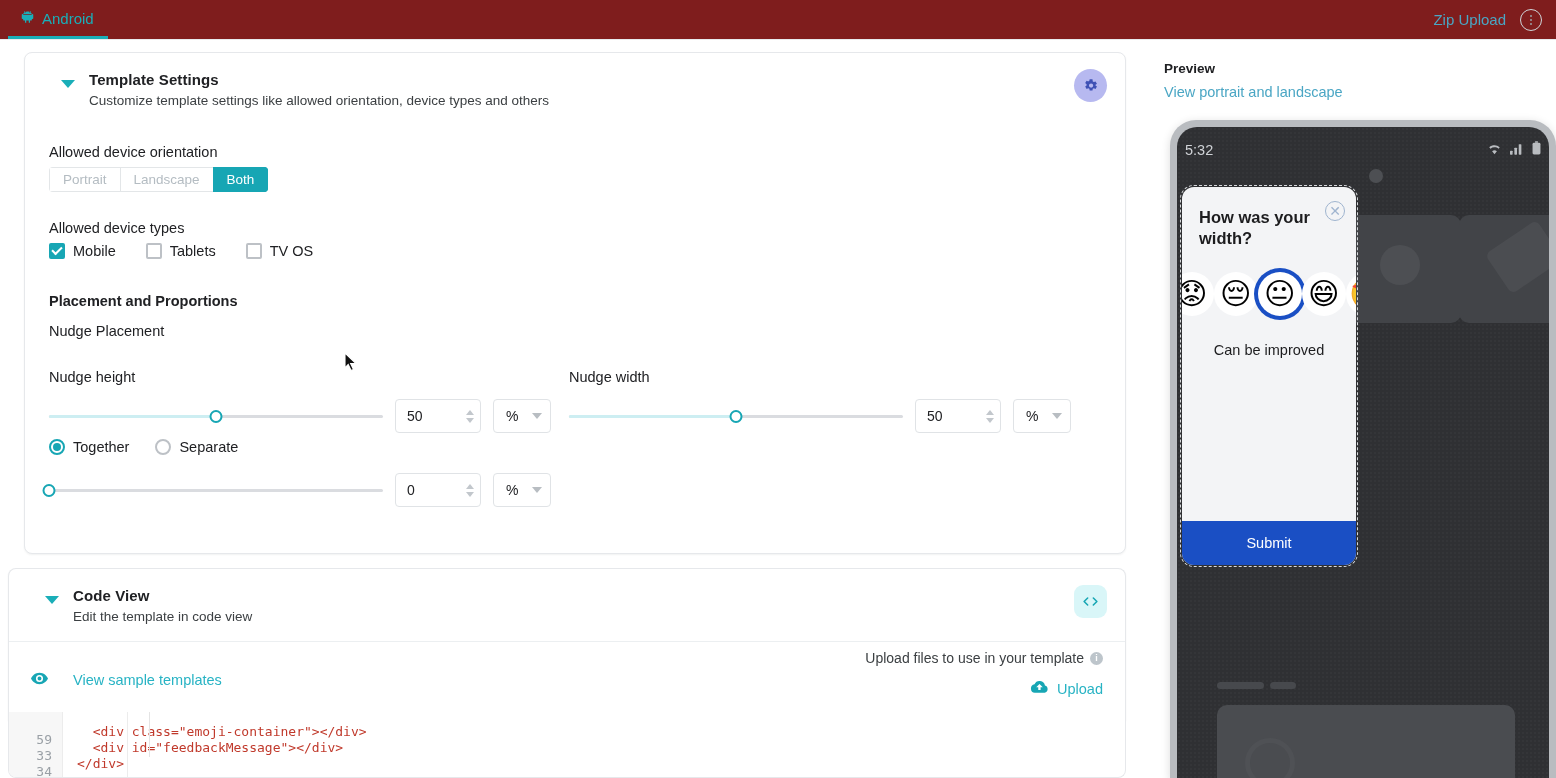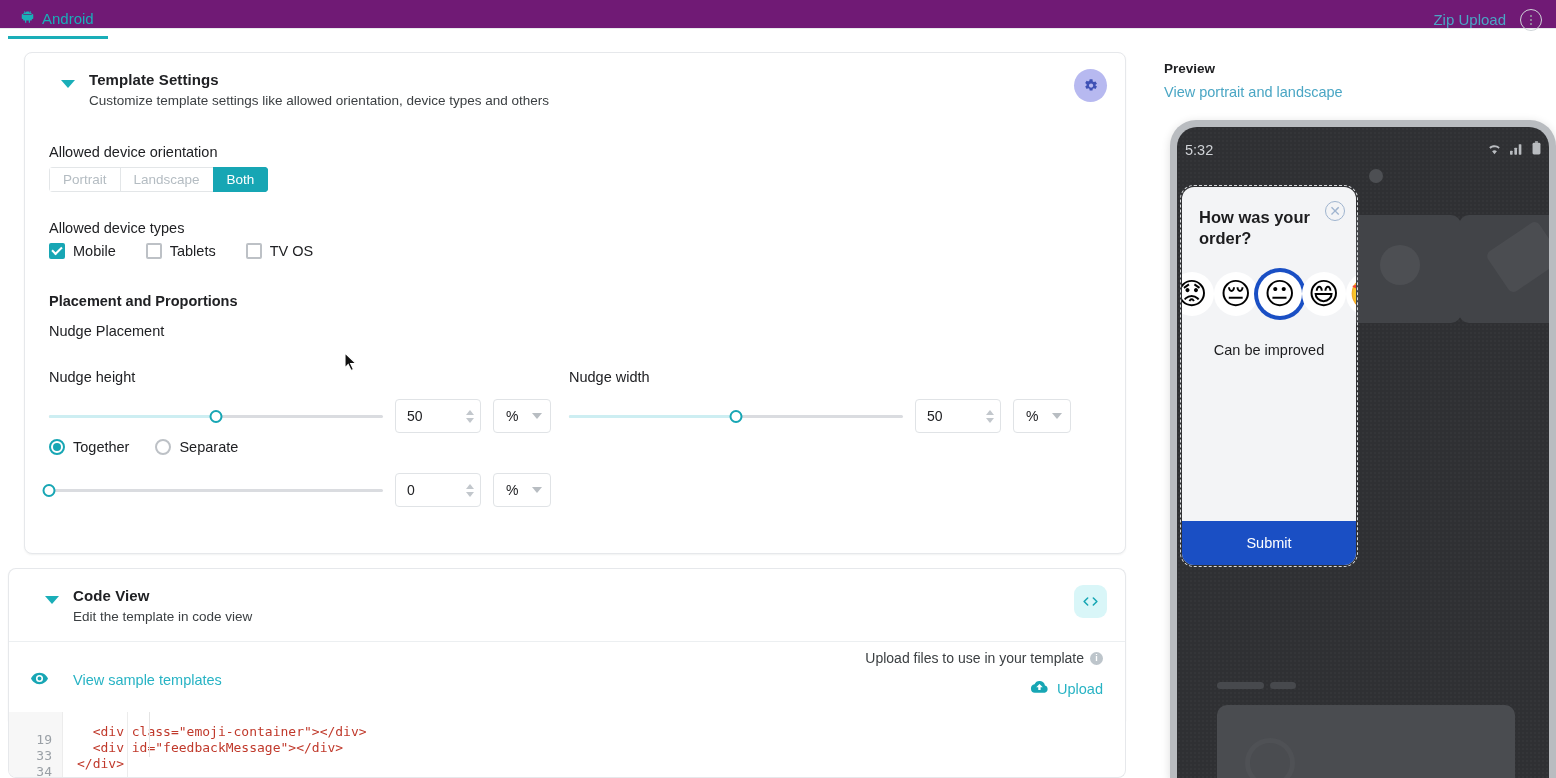--- a/index.html
+++ b/index.html
@@ -7,22 +7,22 @@
     margin: 0; padding: 0;
     width: 1556px; height: 778px;
     overflow: hidden;
     background: #ffffff;
     font-family: "Liberation Sans", sans-serif;
     -webkit-font-smoothing: antialiased;
   }
 
   
   .topbar {
-    position: absolute; left: 0; top: 0; width: 1556px; height: 29px;
-    background: #701a75; border-bottom: 1px solid #e8eaed;
+    position: absolute; left: 0; top: 0; width: 1556px; height: 40px;
+    background: #7f1d1d; border-bottom: 1px solid #e8eaed;
     display: flex; align-items: flex-start; justify-content: space-between;
   }
   .tab {
     height: 39px; display: flex; align-items: center; gap: 7px;
     padding: 0 14px 0 12px; margin-left: 8px;
     border-bottom: 3px solid #1aaeb8;
     color: #1aaeb8; font-size: 15px; cursor: pointer;
   }
   .android-glyph { display:block; }
   .topbar-right {
@@ -419,21 +419,21 @@
           <span class="link-teal">Upload</span>
         </div>
       </div>
     </div>
   </div>
 </div>
 
 <div class="code-strip">
   <div class="gutter">
     <div style="color:#cfd2d5;">&nbsp;</div>
-    <div>19</div>
+    <div>59</div>
     <div>33</div>
     <div>34</div>
   </div>
   <div class="code-lines">
     <div class="fold-bar"></div>
     <div class="fold-bar2"></div>
     <div style="color:#c9a0a0; overflow:hidden; height:8px;">&nbsp;</div>
     <div style="color:#c0392b;">  &lt;div class="emoji-container"&gt;&lt;/div&gt;</div>
     <div style="color:#c0392b;">  &lt;div id="feedbackMessage"&gt;&lt;/div&gt;</div>
     <div style="color:#c0392b;">&lt;/div&gt;</div>
@@ -480,21 +480,21 @@
       <div class="mock-card" style="left:24px; top:148px; width:74px; height:48px;"></div>
 
       <div class="mock-bar" style="left:40px; top:555px; width:47px;"></div>
       <div class="mock-bar" style="left:93px; top:555px; width:26px;"></div>
 
       <div class="mock-card" style="left:40px; top:578px; width:298px; height:172px; background:#4a4c50;"></div>
       <div class="mock-ring" style="left:68px; top:611px; width:50px; height:50px;"></div>
 
       <div class="nudge-wrap">
         <div class="nudge">
-          <div class="nudge-q">How was your order?</div>
+          <div class="nudge-q">How was your width?</div>
           <div class="nudge-close">✕</div>
 
           <div class="emoji-row">
             <span class="emoji">😟</span>
             <span class="emoji">😔</span>
             <span class="emoji sel">😐</span>
             <span class="emoji">😄</span>
             <span class="emoji">🤩</span>
           </div>
 

